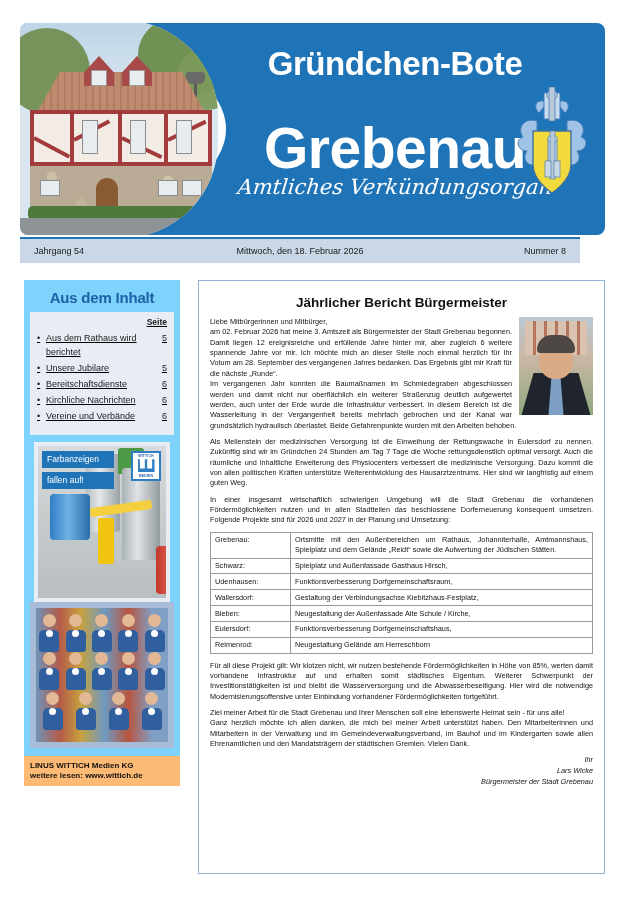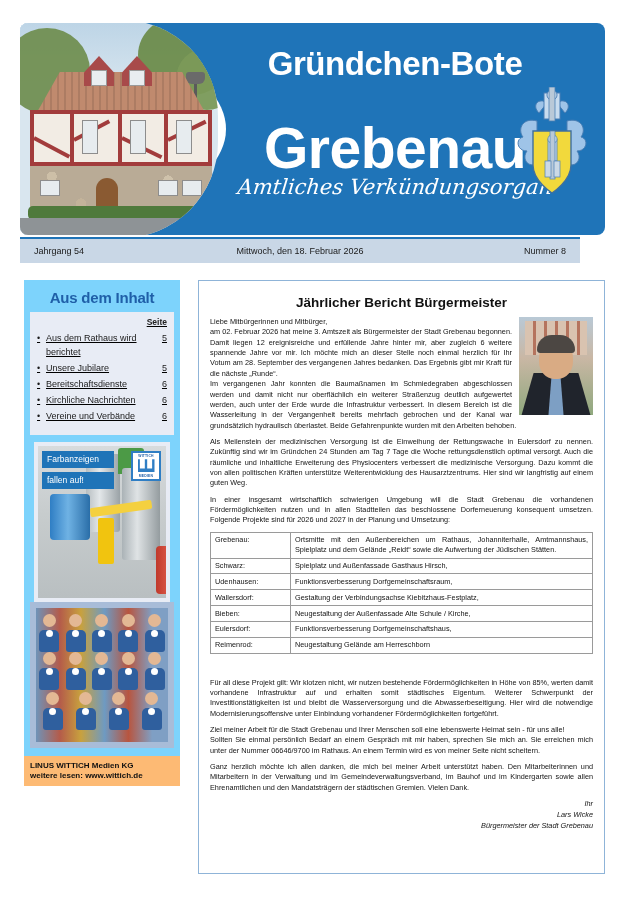--- a/index.html
+++ b/index.html
@@ -208,21 +208,21 @@
   .mp-bg { position:absolute; inset:0; background:linear-gradient(180deg,#b9c9d6 0%,#c9b7a4 42%,#8fa87e 100%); }
   .mp-bld { position:absolute; left:6px; top:4px; width:62px; height:34px;
             background:repeating-linear-gradient(90deg,#d9c3b0 0 8px,#b5745e 8px 11px); }
   .mp-head { position:absolute; left:20px; top:22px; width:34px; height:40px; border-radius:48% 48% 44% 44%; background:#d9ab84; }
   .mp-hair { position:absolute; left:18px; top:18px; width:38px; height:18px; border-radius:19px 19px 4px 4px; background:#4c4743; }
   .mp-jacket { position:absolute; left:2px; top:56px; width:70px; height:44px; background:#20242c;
                clip-path: polygon(18% 0, 82% 0, 100% 100%, 0 100%); }
   .mp-shirt { position:absolute; left:26px; top:58px; width:22px; height:42px; background:#7d9fc4;
               clip-path: polygon(30% 0, 70% 0, 85% 100%, 15% 100%); }
 
-  table.proj { width: 100%; border-collapse: collapse; margin: 2px 0 24px 0; }
+  table.proj { width: 100%; border-collapse: collapse; margin: 2px 0 7px 0; }
   table.proj td { border: 1px solid #9a9a9a; font-size: 7.3px; padding: 2.5px 4px; vertical-align: top; line-height:1.35; color:#141414;}
   table.proj td.k { width: 80px; }
   .sig { text-align: right; font-style: italic; font-size: 7.3px; line-height: 1.5; margin-top: 5px; }
 </style>
 </head>
 <body>
 
 <div class="page">
 
   <div class="masthead">
@@ -479,21 +479,20 @@
           </tr>
           <tr>
             <td class="k">Reimenrod:</td>
             <td>Neugestaltung Gelände am Herreschborn</td>
           </tr>
         </tbody>
       </table>
 
       <p>Für all diese Projekt gilt: Wir klotzen nicht, wir nutzen bestehende Fördermöglichkeiten in Höhe von 85%, werten damit vorhandene Infrastruktur auf und erhalten somit städtisches Eigentum. Weiterer Schwerpunkt der Investitionstätigkeiten ist und bleibt die Wasserversorgung und die Abwasserbeseitigung. Hier wird die notwendige Modernisierungsoffensive unter Einbindung vorhandener Fördermöglichkeiten fortgeführt.</p>
       <p class="tight">Ziel meiner Arbeit für die Stadt Grebenau und Ihrer Menschen soll eine lebenswerte Heimat sein - für uns alle!</p>
-      <p>Sollten Sie einmal persönlich Bedarf an einem Gespräch mit mir haben, sprechen Sie mich an. Sie erreichen mich unter der Nummer 06646/9700 im Rathaus. An einem Termin wird es von meiner Seite nicht scheitern.</p>
       <p>Ganz herzlich möchte ich allen danken, die mich bei meiner Arbeit unterstützt haben. Den Mitarbeiterinnen und Mitarbeitern in der Verwaltung und im Gemeindeverwaltungsverband, im Bauhof und im Kindergarten sowie allen Ehrenamtlichen und den Mandatsträgern der städtischen Gremien. Vielen Dank.</p>
 
       <div class="sig">
         <div>Ihr</div>
         <div>Lars Wicke</div>
         <div>Bürgermeister der Stadt Grebenau</div>
       </div>
     </div>
   </div>
 

